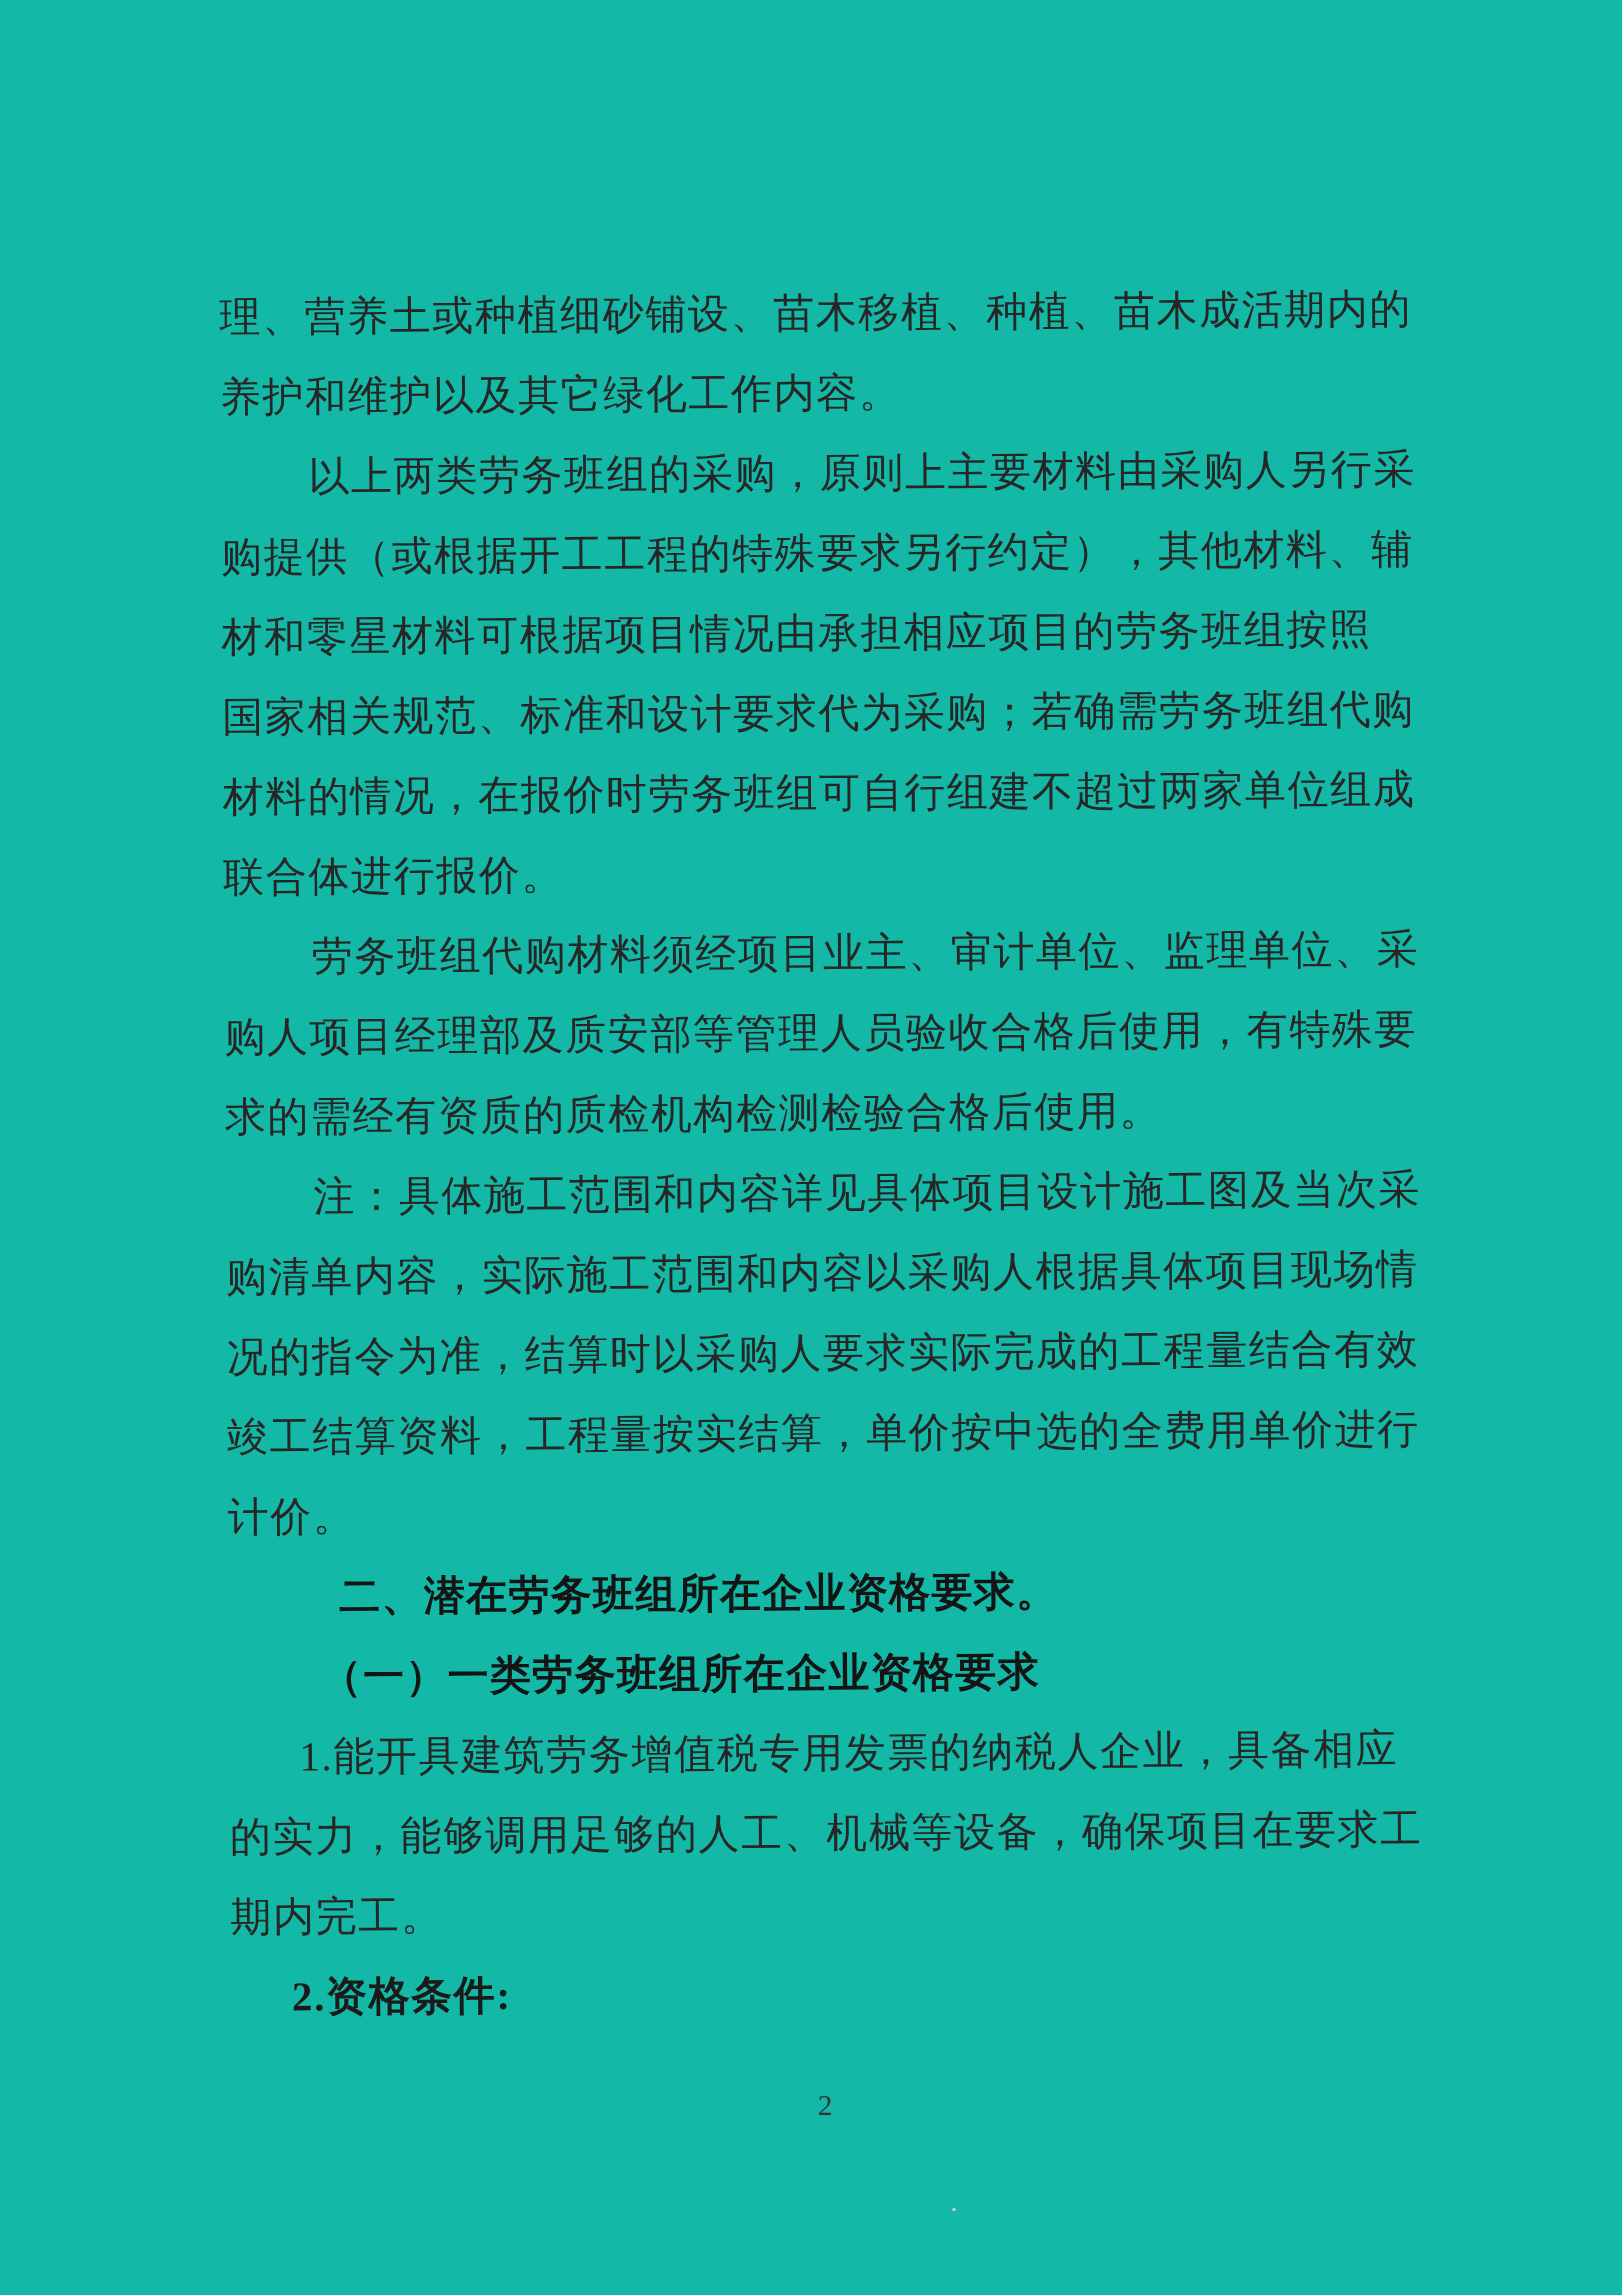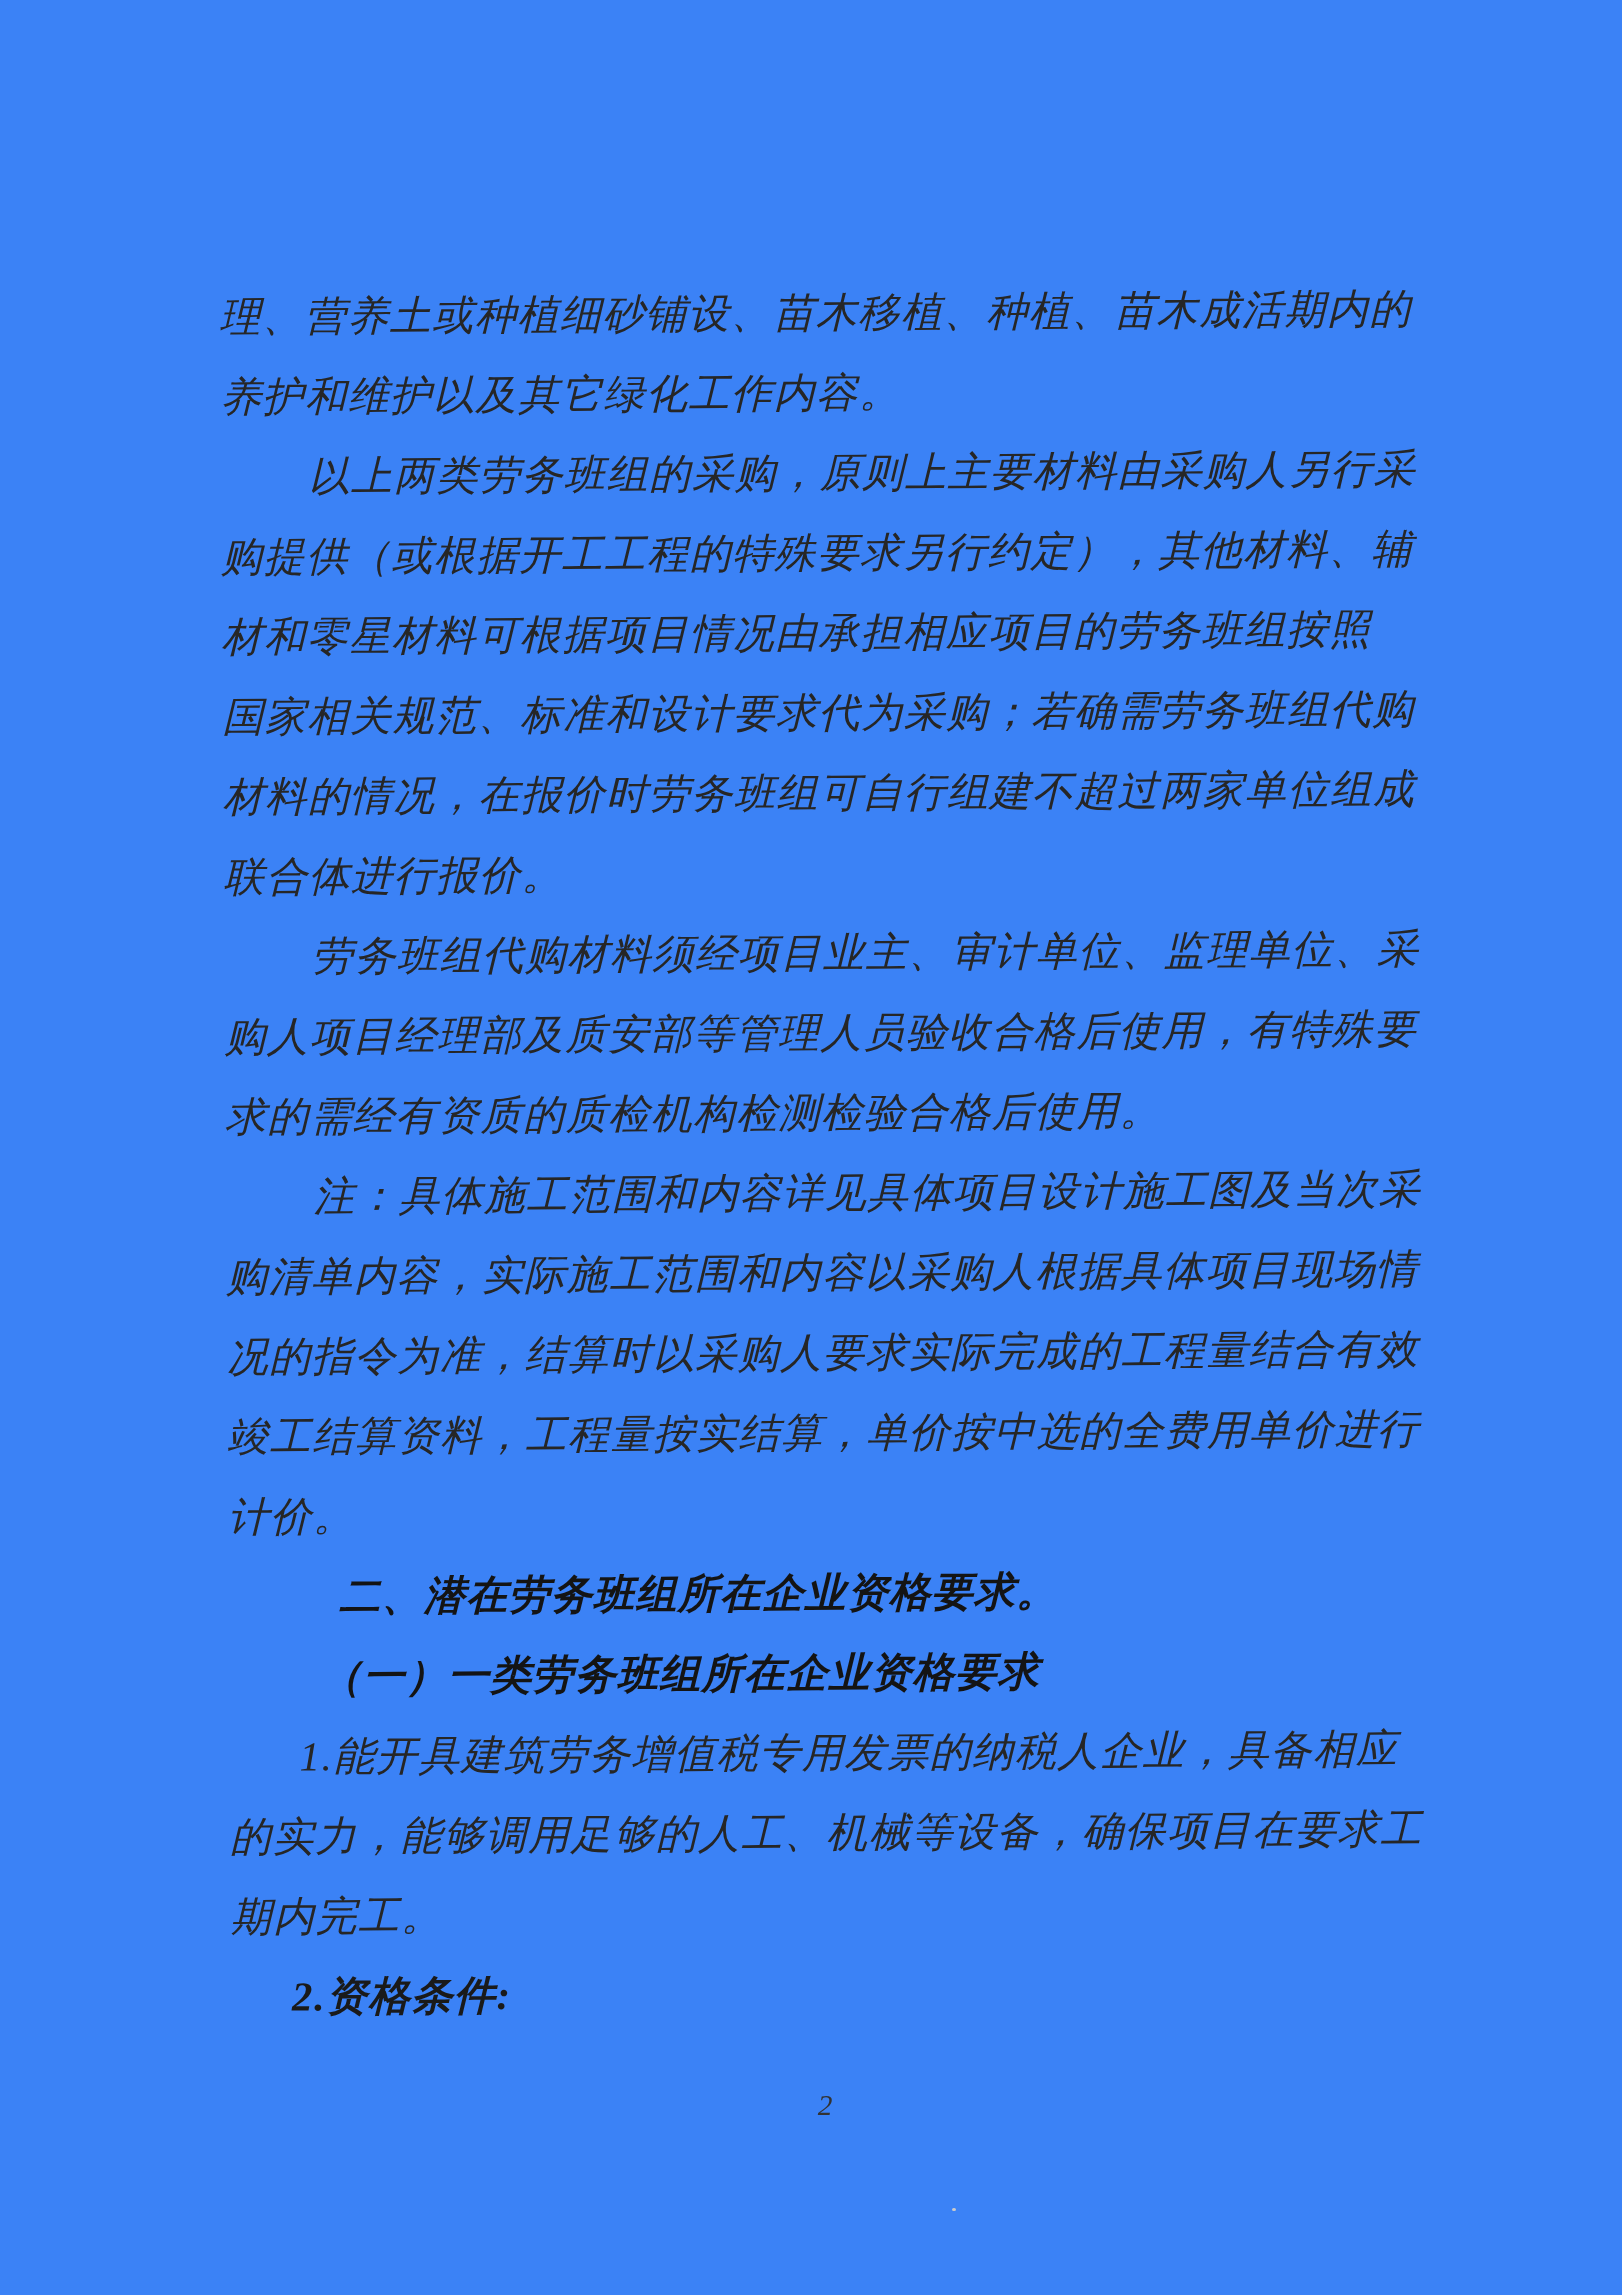--- a/index.html
+++ b/index.html
@@ -9,22 +9,21 @@
     }
     body {
       width: 1623px;
       height: 2295px;
       position: relative;
       overflow: hidden;
     }
     .sheet {
       position: absolute;
       inset: 0;
-      background: #3b82f6;
-      font-style: italic;
+      background: #14b8a6;
     }
     .textblock {
       position: absolute;
       left: 219px;
       top: 277px;
       width: 1197px;
       transform: rotate(-0.4deg);
       transform-origin: 0 0;
       font-family: "Liberation Serif", serif;
       font-size: 41px;

